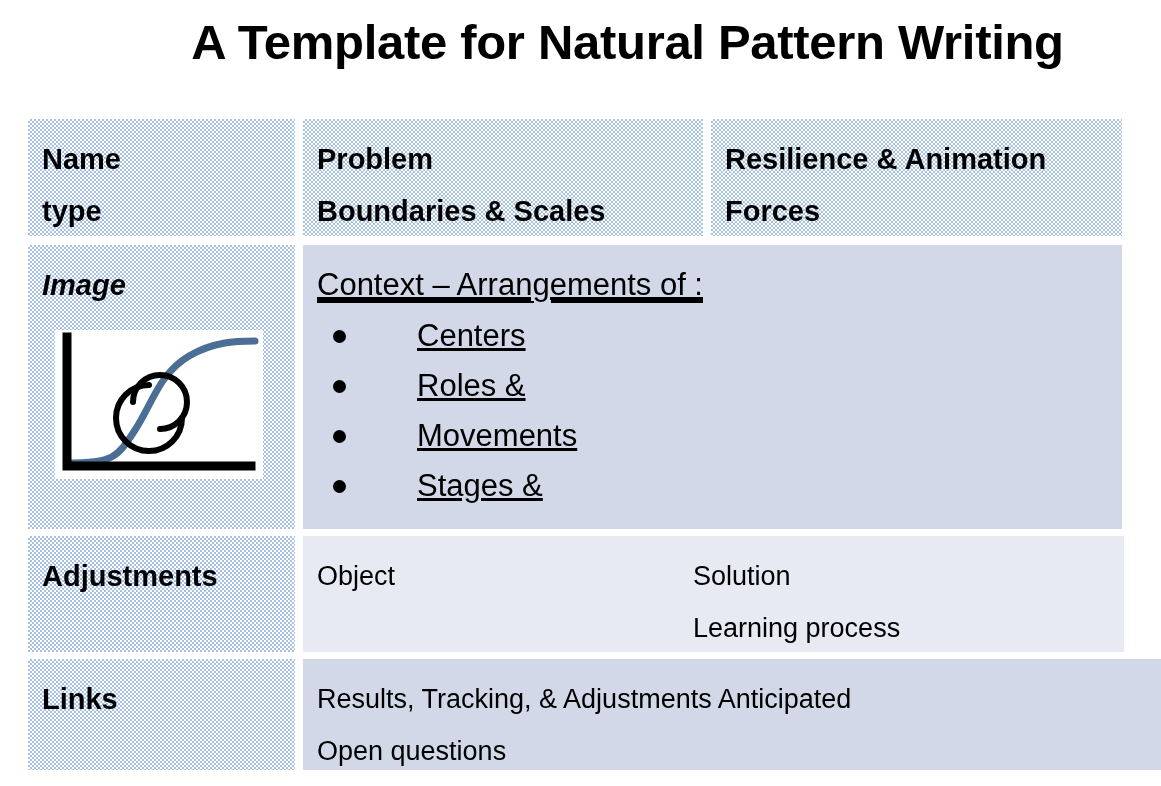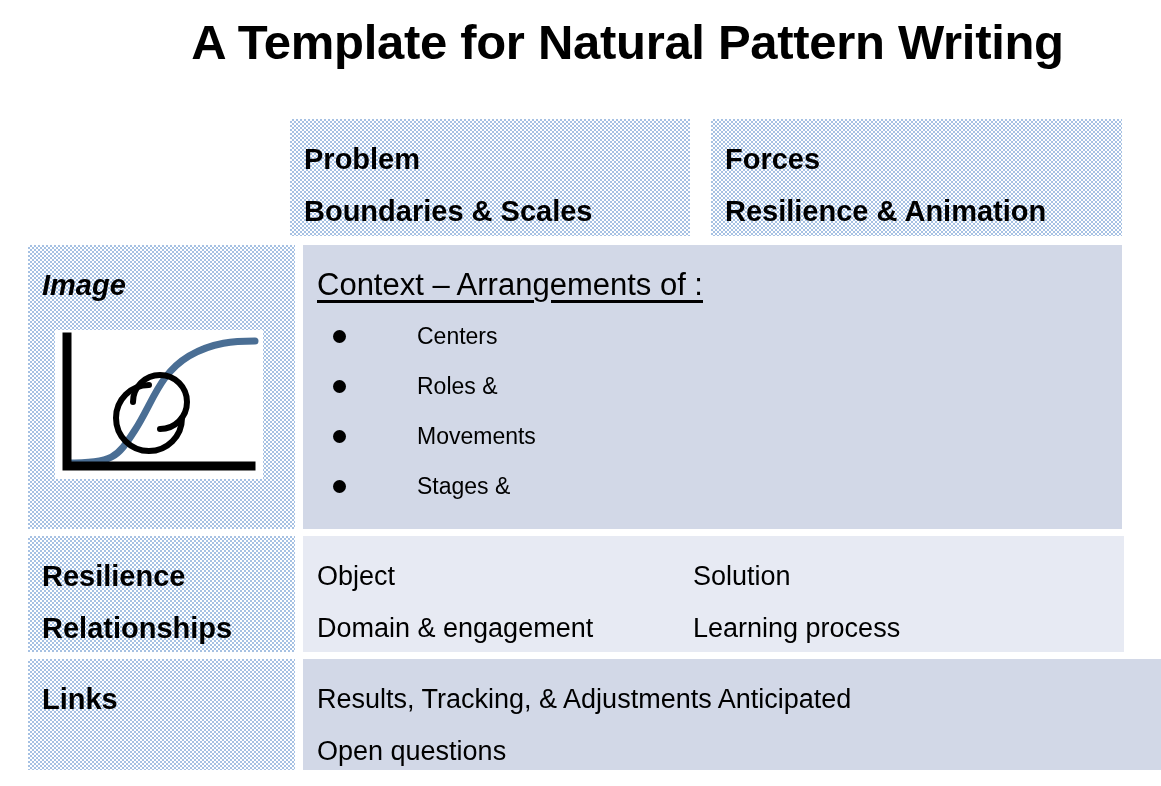--- a/index.html
+++ b/index.html
@@ -84,21 +84,21 @@
   }
 
   
   .bullet-list {
     margin: 0;
     padding: 0;
     list-style: none;
   }
   .bullet-item {
     position: relative;
-    font-size: 23px;
+    font-size: 31px;
     line-height: 50px;
     padding-left: 100px;
     white-space: nowrap;
   }
   .bullet-dot {
     position: absolute;
     left: 16px;
     top: 19px;
     width: 13px;
     height: 13px;
@@ -119,32 +119,38 @@
 </style>
 </head>
 <body>
 
 <div id="page-title">A Template for Natural Pattern Writing</div>
 
 <div id="pattern-table">
 
   <div class="trow" style="top:0; height:117px;">
 
-
-    <div class="cell fill-weave" style="left:262px; width:400px;">
+    <div class="cell fill-weave" style="left:0; width:267px;">
+      <div class="cell-inner">
+        <div class="line bold">Name</div>
+        <div class="line bold">type</div>
+      </div>
+    </div>
+
+    <div class="cell fill-weave" style="left:275px; width:400px;">
       <div class="cell-inner">
         <div class="line bold">Problem</div>
         <div class="line bold">Boundaries &amp; Scales</div>
       </div>
     </div>
 
     <div class="cell fill-weave" style="left:683px; width:411px;">
       <div class="cell-inner">
+        <div class="line bold">Resilience &amp; Animation</div>
         <div class="line bold">Forces</div>
-        <div class="line bold">Resilience &amp; Animation</div>
       </div>
     </div>
   </div>
 
   <div class="trow" style="top:126px; height:284px;">
 
     <div class="cell fill-weave" style="left:0; width:267px;font-style:italic;">
       <div class="cell-inner">
         <div class="line bold">Image</div>
       </div>
@@ -156,21 +162,21 @@
 
           <path d="M 12 7 L 12 136 L 196 136" fill="none" stroke="#000000" stroke-width="9" stroke-linecap="square"></path>
 
           <path d="M 78 72 A 27 27 0 1 1 105 99" fill="none" stroke="#000000" stroke-width="6" stroke-linecap="round"></path>
 
           <path d="M 127 88 A 33 33 0 1 1 94 55" fill="none" stroke="#000000" stroke-width="6" stroke-linecap="round"></path>
         </svg>
       </div>
     </div>
 
-    <div class="cell fill-mid" style="left:275px; width:819px;">
+    <div class="cell fill-mid" style="left:275px; width:819px;text-decoration:underline;">
       <div class="cell-inner">
         <div class="line underline-head">Context – Arrangements of :</div>
         <ul class="bullet-list">
           <li class="bullet-item">
             <span class="bullet-dot"></span>
             <span>Centers</span>
           </li>
           <li class="bullet-item">
             <span class="bullet-dot"></span>
             <span>Roles &amp;</span>
@@ -185,29 +191,27 @@
           </li>
         </ul>
       </div>
     </div>
   </div>
 
   <div class="trow" style="top:417px; height:116px;">
 
     <div class="cell fill-weave" style="left:0; width:267px;">
       <div class="cell-inner">
-        <div class="line bold">Resilience</div>
-        <div class="line bold">Relationships</div>
+        <div class="line bold">Adjustments</div>
       </div>
     </div>
 
     <div class="cell fill-light" style="left:275px; width:400px;">
       <div class="cell-inner">
         <div class="line regular">Object</div>
-        <div class="line regular">Domain &amp; engagement</div>
       </div>
     </div>
 
     <div class="cell fill-light" style="left:651px; width:445px;">
       <div class="cell-inner">
         <div class="line regular">Solution</div>
         <div class="line regular">Learning process</div>
       </div>
     </div>
   </div>

